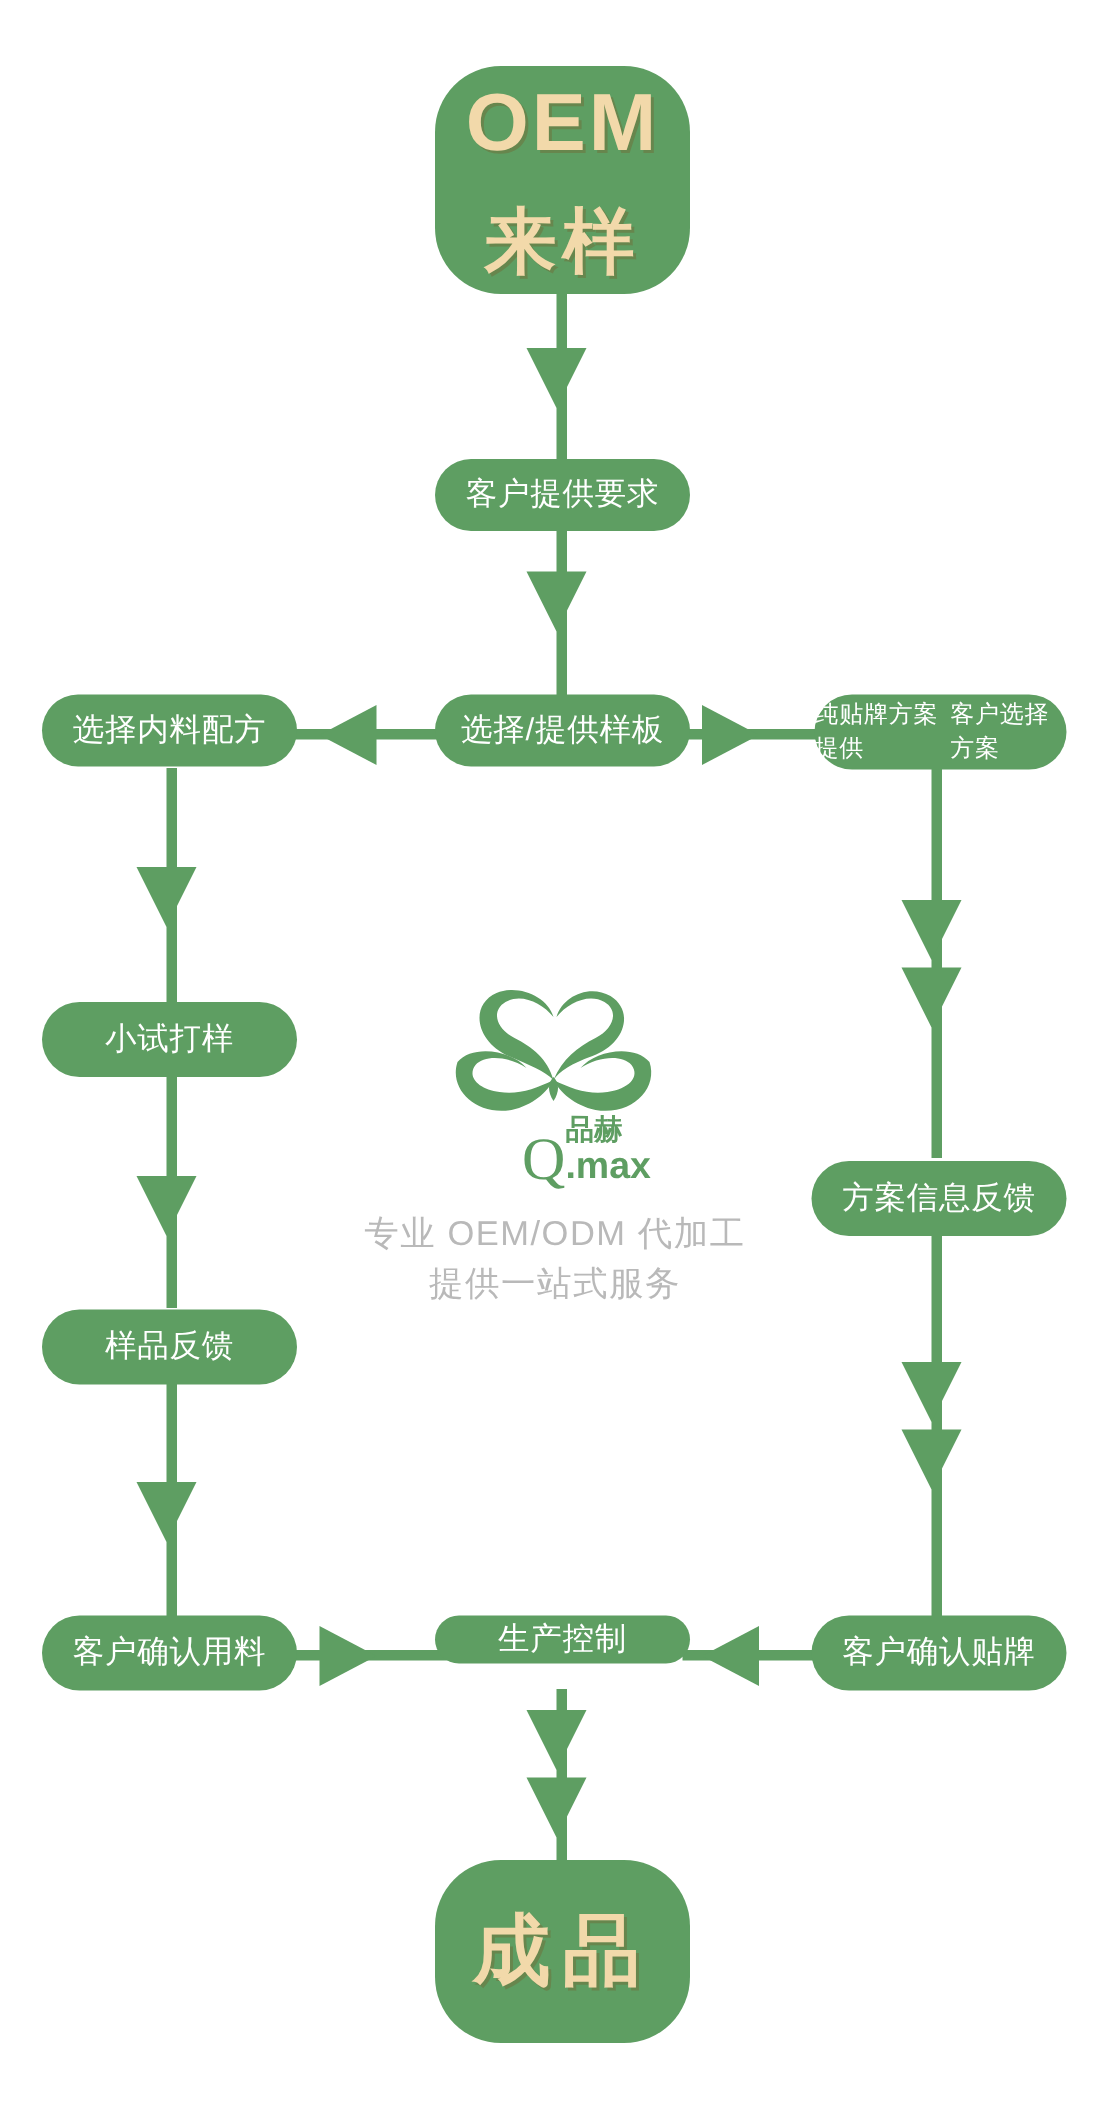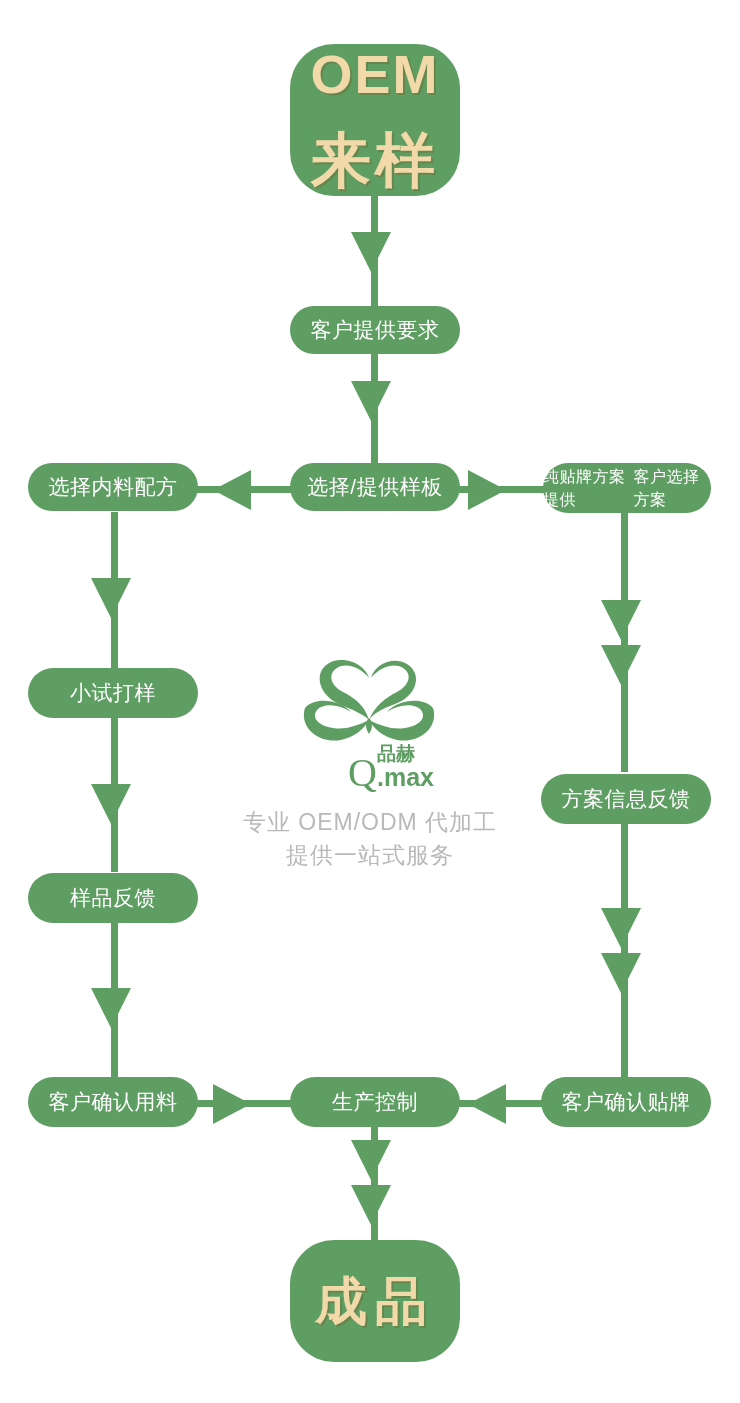--- a/index.html
+++ b/index.html
@@ -62,21 +62,21 @@
     line-height:1.45;
   }
   .terminal{
     border-radius:44px;
     color:#f2d9aa;
     font-weight:bold;
     flex-direction:column;
     text-shadow:2px 2px 0 rgba(120,90,40,.35);
   }
   .terminal .l1{ font-size:54px; letter-spacing:2px; }
-  .terminal .l2{ font-size:60px; letter-spacing:4px; margin-top:14px; }
+  .terminal .l2{ font-size:48px; letter-spacing:4px; margin-top:14px; }
   .terminal.single .l1{ font-size:52px; letter-spacing:8px; }
 
   
   #brand{
     position:absolute;
     left:190px; top:648px;
     width:360px;
     display:flex;
     flex-direction:column;
     align-items:center;
@@ -183,21 +183,21 @@
   </div>
 
   <div class="node pill" style="left:541px; top:774px; width:170px; height:50px;">
     <span>方案信息反馈</span>
   </div>
 
   <div class="node pill" style="left:28px; top:1077px; width:170px; height:50px;">
     <span>客户确认用料</span>
   </div>
 
-  <div class="node pill" style="left:290px; top:1077px; width:170px; height:50px;">
+  <div class="node pill" style="left:290px; top:1077px; width:170px; height:32px;">
     <span>生产控制</span>
   </div>
 
   <div class="node pill" style="left:541px; top:1077px; width:170px; height:50px;">
     <span>客户确认贴牌</span>
   </div>
 
   <div class="node terminal single" style="left:290px; top:1240px; width:170px; height:122px;">
     <span class="l1">成品</span>
   </div>

